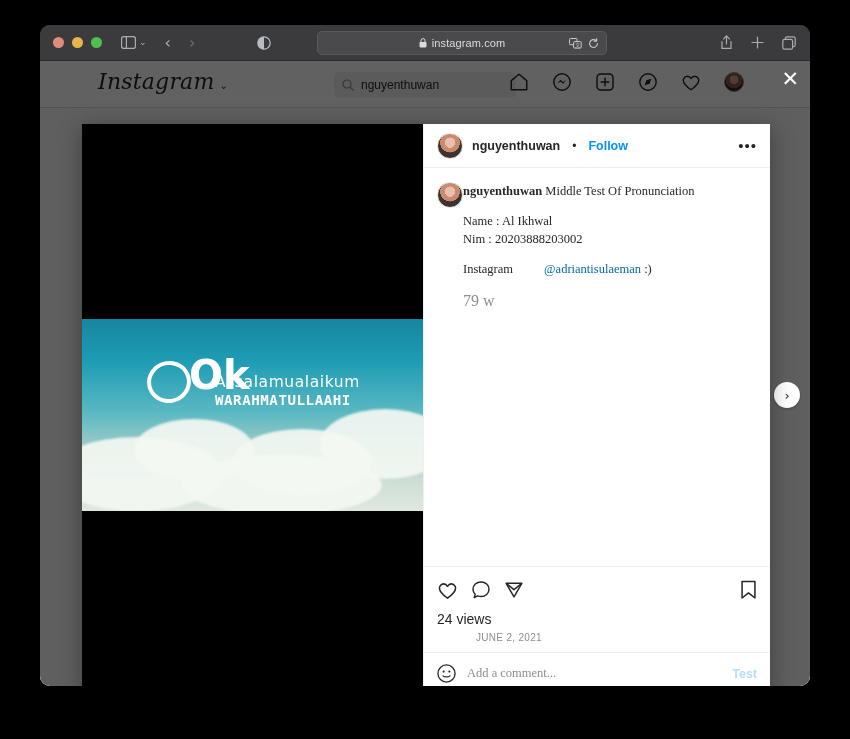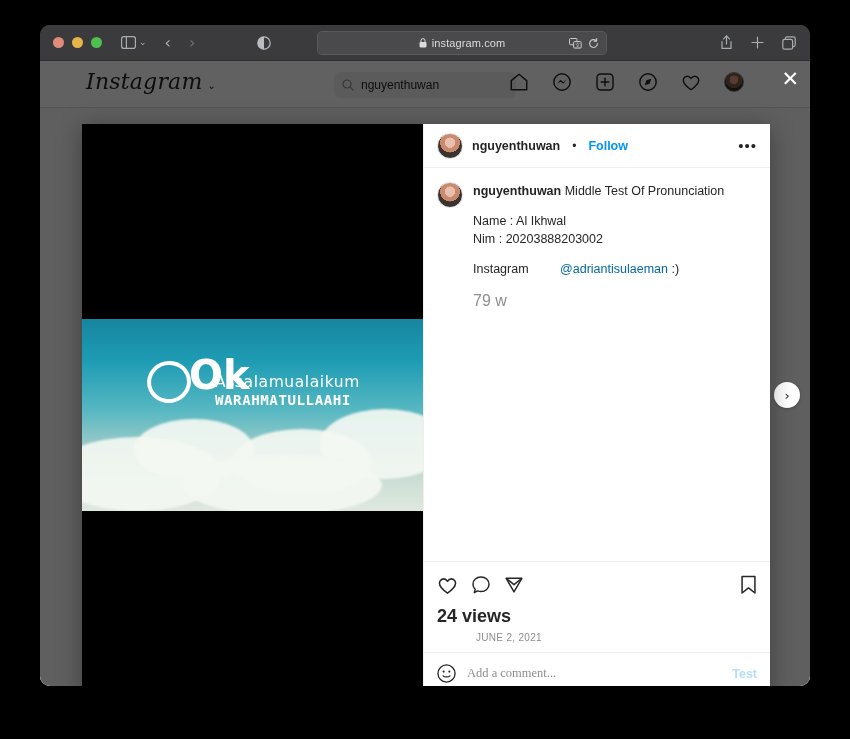--- a/index.html
+++ b/index.html
@@ -64,21 +64,21 @@
     height: 625px;
     background: #fafafa;
   }
   .ig-header {
     height: 47px;
     background: #ffffff;
     border-bottom: 1px solid #dbdbdb;
     position: relative;
   }
   .ig-logo {
-    position: absolute; left: 46px; top: 8px;
+    position: absolute; left: 58px; top: 8px;
     font-family: "DejaVu Serif", serif;
     font-style: italic;
     font-size: 22px;
     color: #262626;
     letter-spacing: .2px;
   }
   .logo-chev { font-size: 10px; color: #262626; margin-left: 5px; font-style: normal; }
   .ig-search {
     position: absolute; left: 294px; top: 11px;
     width: 182px; height: 26px;
@@ -185,34 +185,34 @@
     width: 26px; height: 26px; border-radius: 50%; flex: none;
     background: radial-gradient(circle at 50% 36%, #e8c0ad 0 26%, #c98a6e 27% 50%, #3a3330 51% 100%);
     border: 1px solid #e3e3e3;
   }
   .uname { font-size: 12.5px; font-weight: 700; color: #262626; }
   .dotsep { color: #262626; font-size: 12px; margin: 0 3px; }
   .follow { font-size: 12.5px; font-weight: 600; color: #0095f6; cursor: pointer; }
   .more-dots { margin-left: auto; color: #262626; font-size: 15px; letter-spacing: 1px; line-height: 1; }
 
   .caption-area { flex: 1; padding: 14px 13px 0 13px; overflow: hidden; }
-  .caption-row { display: flex; gap: 10px; }
+  .caption-row { display: flex; gap: 0; font-family: Liberation Serif, serif; }
   .caption-body { font-size: 12.5px; color: #262626; line-height: 1.45; }
   .cap-user { font-weight: 700; }
   .cap-block { margin-top: 12px; white-space: pre-line; }
   .mention { color: #0369a1; margin-left: 28px; }
   .time { color: #8e8e8e; font-size: 16px; margin-top: 10px; }
 
   .actions {
     border-top: 1px solid #efefef;
     padding: 8px 13px 0 13px;
   }
   .action-row { display: flex; align-items: center; gap: 13px; height: 30px; }
   .bookmark { margin-left: auto; }
-  .views { font-size: 18px; font-weight: 700; color: #262626; margin-top: 6px; }
+  .views { font-size: 14px; font-weight: 400; color: #262626; margin-top: 6px; }
   .date { font-size: 10px; color: #8e8e8e; letter-spacing: .3px; margin-top: 5px; padding-bottom: 9px; margin-left: 39px; }
 
   .comment-bar {
     height: 42px; border-top: 1px solid #efefef;
     display: flex; align-items: center; padding: 0 13px; gap: 11px;
   }
   .comment-input {
     flex: 1; border: none; outline: none;
     font-size: 12.5px; color: #262626;
     font-family: Liberation Serif, serif;

